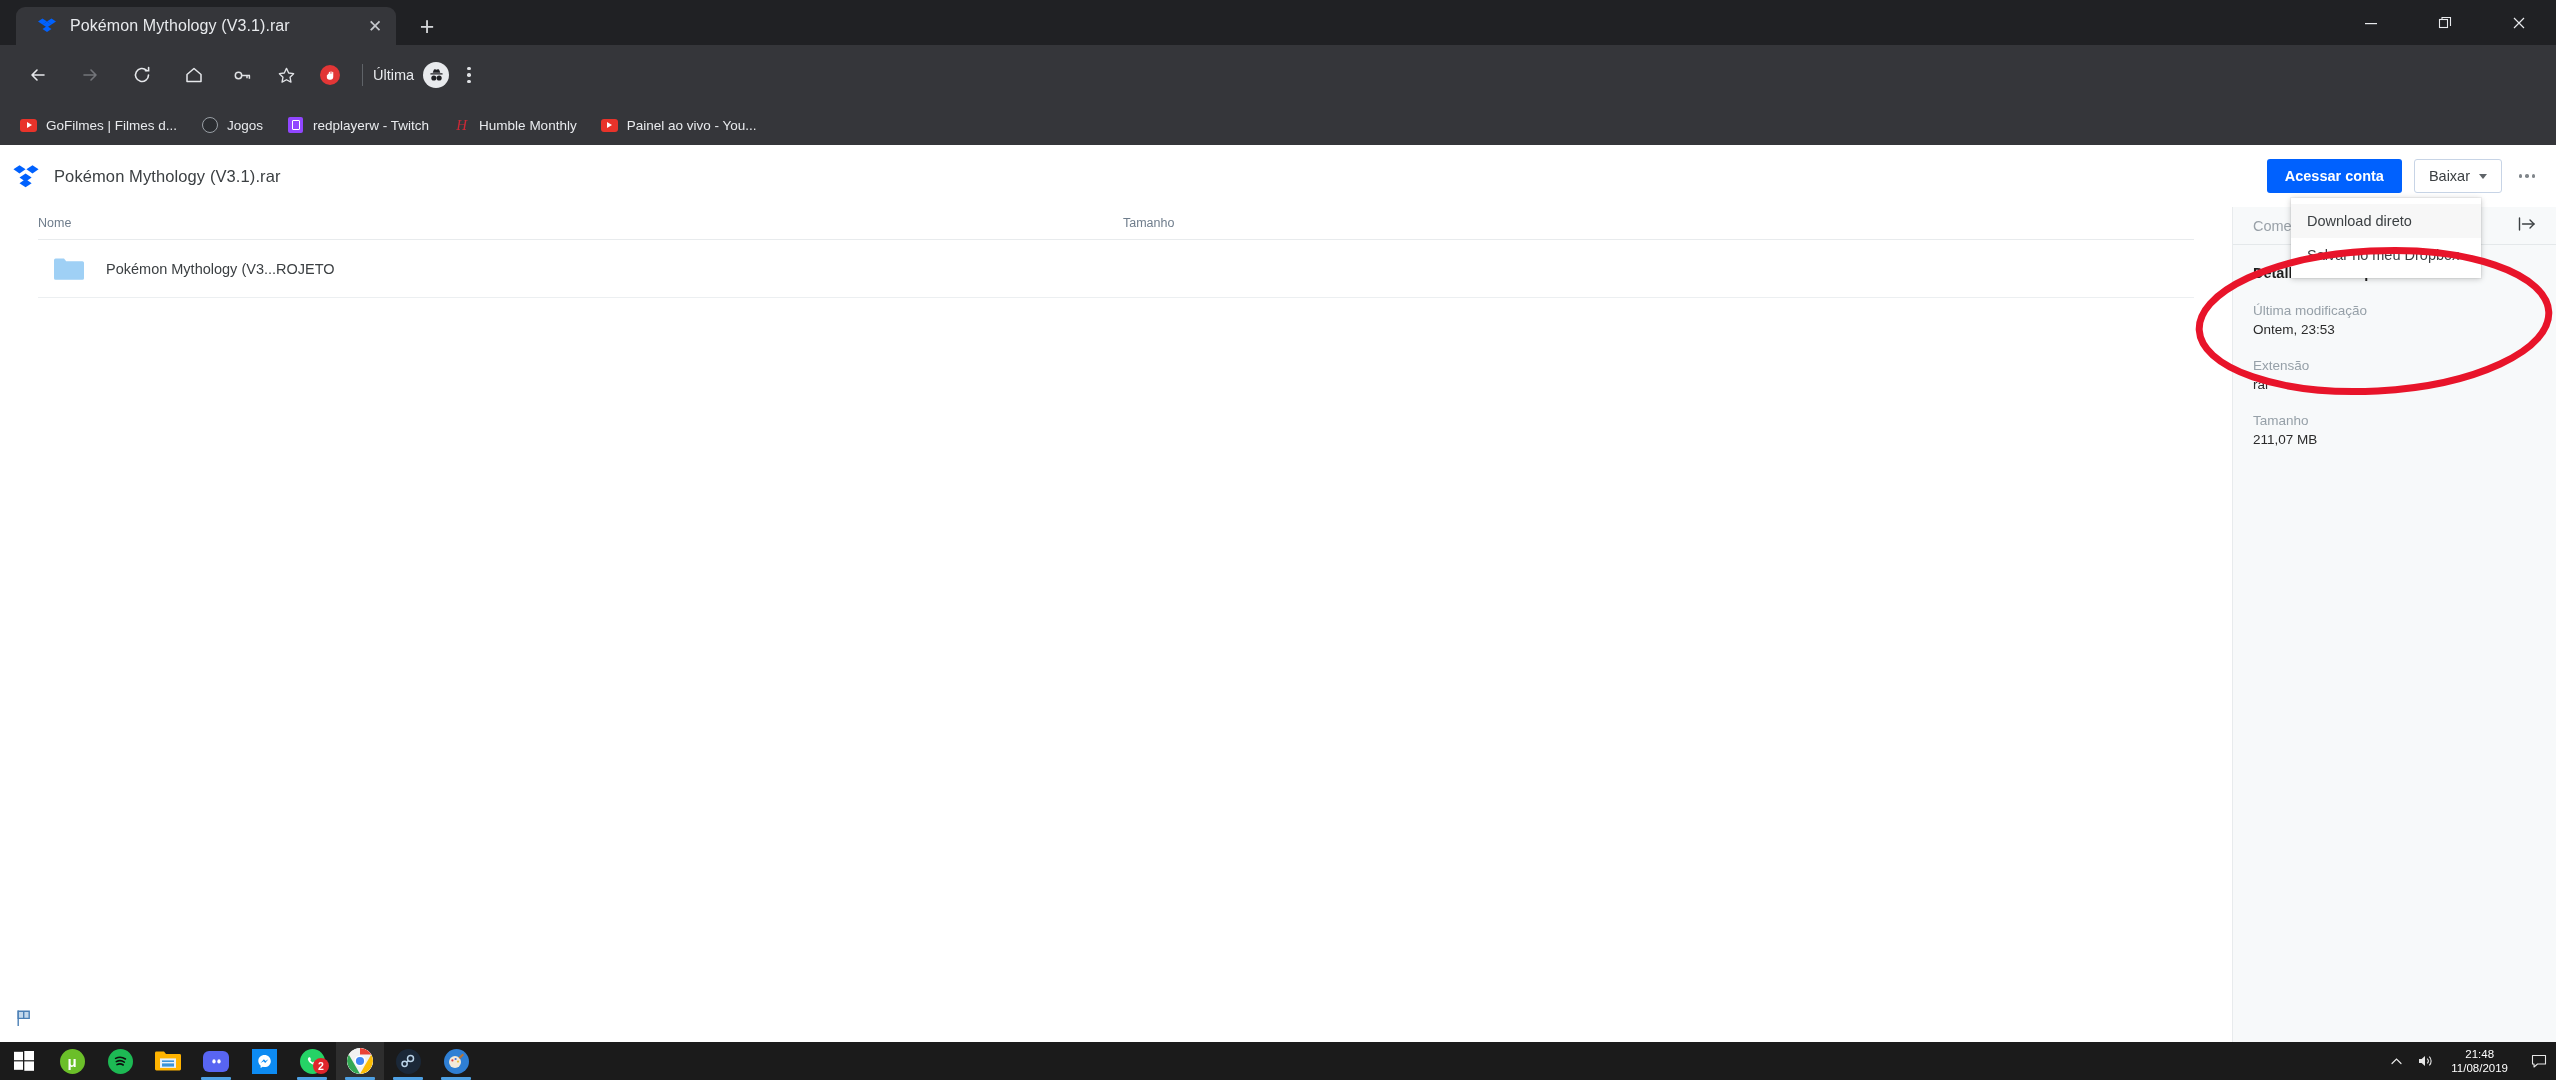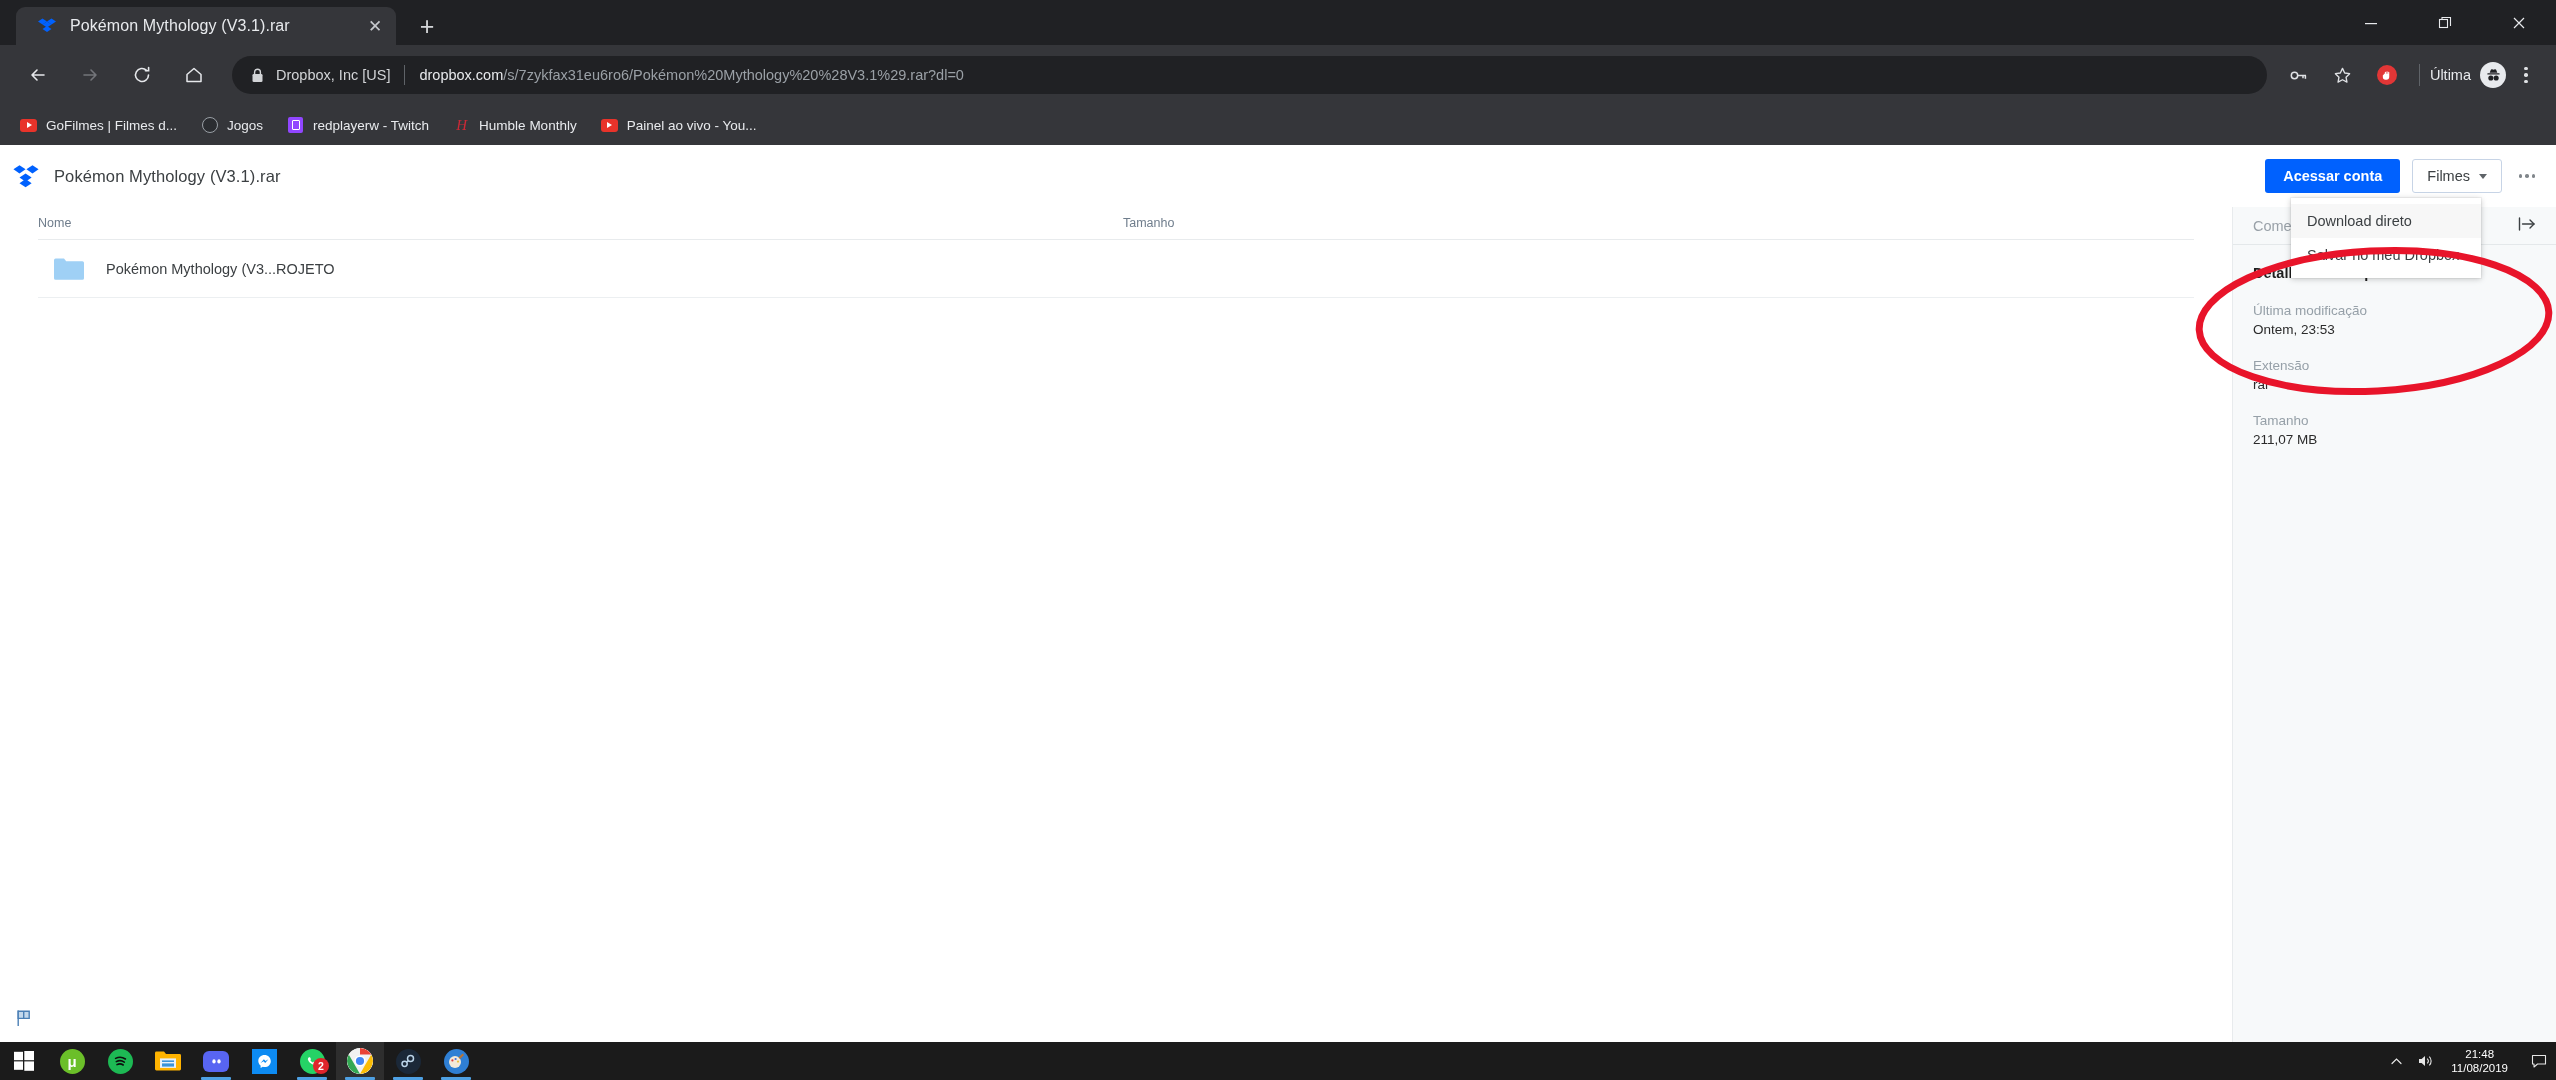--- a/index.html
+++ b/index.html
@@ -284,31 +284,20 @@
           <path d="M16.5 10 a6.5 6.5 0 1 1 -2-4.7"></path>
           <path d="M16.6 2.6 V5.8 H13.4"></path>
         </svg>
     </div>
     <div class="navbtn">
       <svg width="20" height="20" viewBox="0 0 20 20" fill="none" stroke="currentColor" stroke-width="1.5" stroke-linejoin="round">
           <path d="M3 9.5 L10 3.5 L17 9.5 V16.5 H3 Z"></path>
         </svg>
     </div>
 
-    <div class="omnibox">
-      <span class="lock">
-        <svg width="13" height="15" viewBox="0 0 13 15" fill="currentColor">
-          <rect x="1.5" y="6" width="10" height="8" rx="1.3"></rect>
-          <path d="M3.6 6 V4.1 a2.9 2.9 0 0 1 5.8 0 V6" fill="none" stroke="currentColor" stroke-width="1.4"></path>
-        </svg>
-      </span>
-      <span class="secure-label">Dropbox, Inc [US]</span>
-      <span class="omnibox-sep"></span>
-      <span class="url"><span class="host">dropbox.com</span><span class="path">/s/7zykfax31eu6ro6/Pokémon%20Mythology%20%28V3.1%29.rar?dl=0</span></span>
-    </div>
 
     <div class="toolbar-right">
       <div class="tbicon">
         <svg width="19" height="19" viewBox="0 0 19 19" fill="none" stroke="currentColor" stroke-width="1.5">
           <circle cx="5.5" cy="9.5" r="3.2"></circle>
             <path d="M8.7 9.5 H17"></path>
             <path d="M14 9.5 V12.2"></path>
             <path d="M16.4 9.5 V12.8"></path>
         </svg>
       </div>
@@ -386,21 +375,21 @@
           <path d="M18 1 L23.6 4.8 L18 8.6 L12.4 4.8 Z" fill="#0061fe"></path>
           <path d="M6 12.4 L11.6 8.6 L17.2 12.4 L11.6 16.2 Z" fill="#0061fe"></path>
           <path d="M6 17.6 L11.6 13.8 L17.2 17.6 L11.6 21.4 Z" fill="#0061fe"></path>
         </svg>
       </span>
       <span class="db-filename">Pokémon Mythology (V3.1).rar</span>
 
       <div class="db-actions">
         <button class="btn-signin">Acessar conta</button>
         <button class="btn-download">
-          <span>Filmes</span>
+          <span>Baixar</span>
           <span class="caret"></span>
         </button>
         <div class="btn-more">
             <i></i>
             <i></i>
             <i></i>
           </div>
       </div>
     </div>
 

